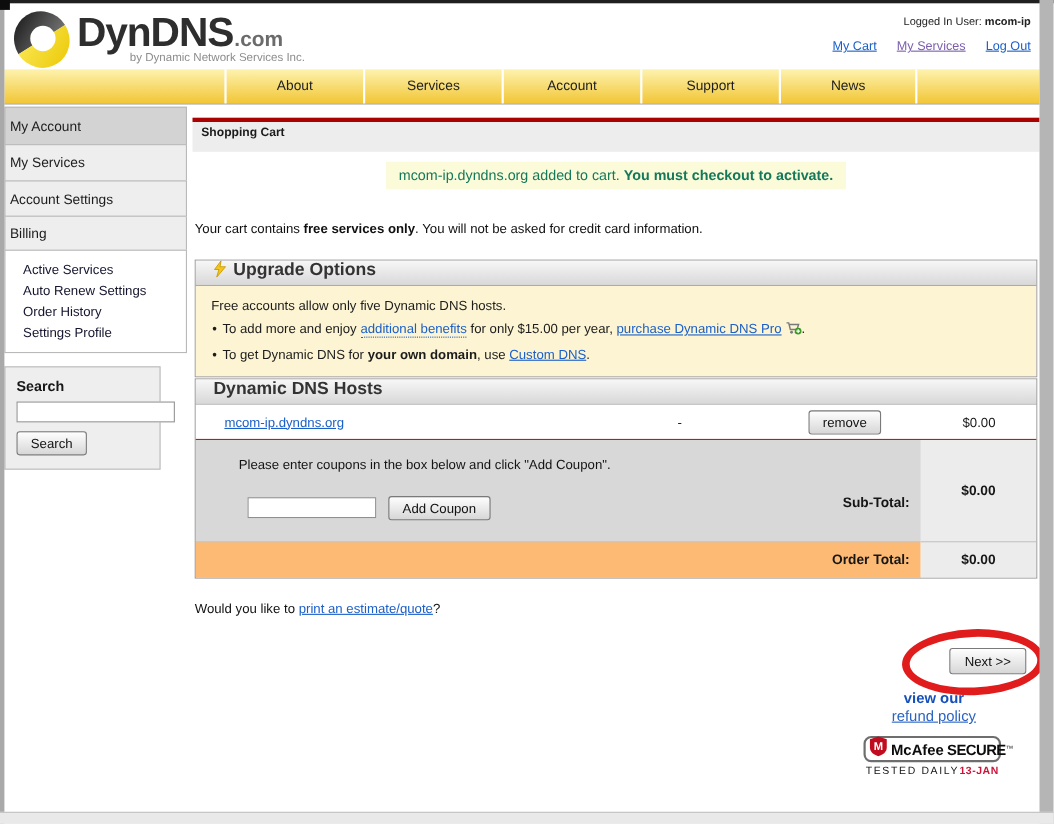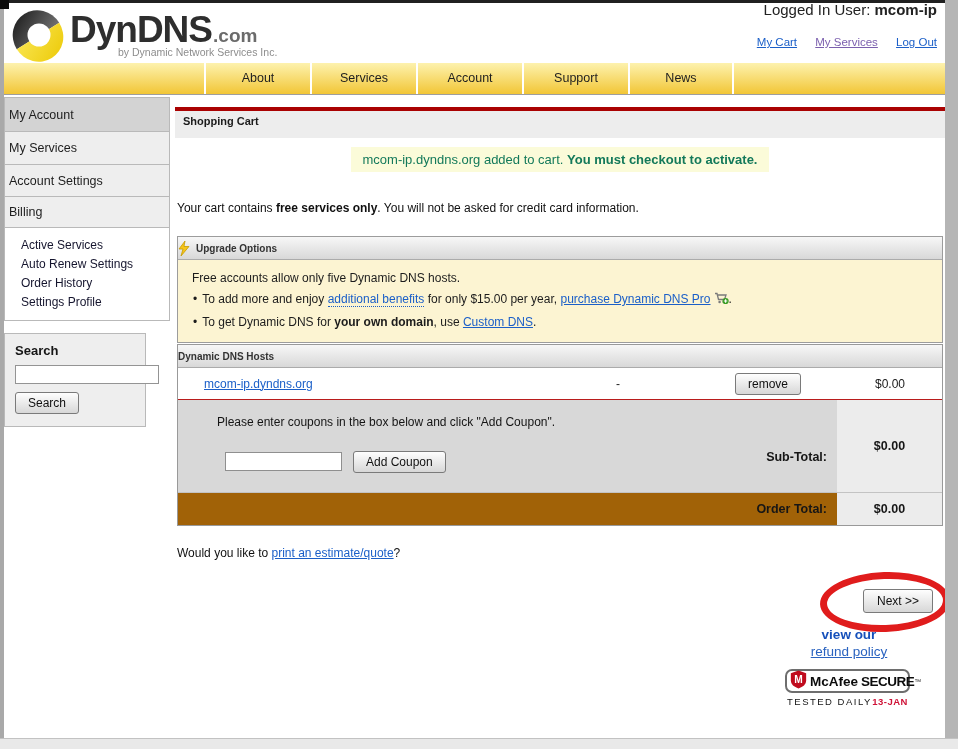--- a/index.html
+++ b/index.html
@@ -14,33 +14,33 @@
   .frame-bottom { position:absolute; left:0; bottom:0; width:958px; height:11px; background:#e9e9e9; border-top:1px solid #c2c2c2; }
   .frame-corner { position:absolute; left:0; top:0; width:9px; height:9px; background:#0d0d0d; }
 
   
   .logo { position:absolute; left:12px; top:9px; display:flex; align-items:flex-start; }
   .logo-text-wrap { margin-left:6px; }
   .logo-line { display:flex; align-items:baseline; }
   .logo-brand { font-size:37px; font-weight:bold; color:#2e2e2e; letter-spacing:-1px; }
   .logo-tld { font-size:19px; font-weight:bold; color:#6b6b6b; margin-left:1px; }
   .logo-tagline { font-size:10.5px; color:#8d8d8d; margin:-5px 0 0 48px; }
-  .user-info { position:absolute; right:21px; top:1px; font-size:15px; color:#222; }
+  .user-info { position:absolute; right:21px; top:15px; font-size:10px; color:#222; }
   .user-info b { font-weight:bold; }
   .user-links { position:absolute; right:21px; top:36px; font-size:11.5px; }
   .user-links a { margin-left:15px; text-decoration:underline; cursor:pointer; }
   .lnk-blue { color:#1b5fc8; }
   .lnk-purple { color:#7b5fae; }
 
   
   .nav { position:absolute; left:4px; top:63px; width:941px; height:32px;
          background:linear-gradient(#fdf2ae,#f2c636); display:flex;
          border-bottom:1px solid #9e9e9e; }
   .nav-spacer-l { width:200px; }
-  .nav-item { width:106px; text-align:center; line-height:30px; font-size:12.5px; color:#1e1e1e;
+  .nav-item { width:126px; text-align:center; line-height:30px; font-size:12.5px; color:#1e1e1e;
               border-left:2px solid #fff; cursor:pointer; }
   .nav-item.last { border-right:2px solid #fff; }
 
   
   .side-item { position:absolute; left:4px; width:166px; background:#eeeeee;
                border:1px solid #b9b9b9; font-size:12.5px; color:#1d1d1d;
                padding-left:4px; display:flex; align-items:center; cursor:pointer; }
   .side-current { background:#d3d3d3; }
   .side-sub { position:absolute; left:4px; top:227px; width:166px; background:#fff;
               border:1px solid #b9b9b9; padding:7px 0 9px; }
@@ -59,21 +59,21 @@
   .red-bar  { position:absolute; left:175px; top:107px; width:770px; height:4px; background:#aa0202; }
   .title-bar{ position:absolute; left:175px; top:111px; width:770px; height:27px; background:#ededed; }
   .title-bar h1 { font-size:11px; font-weight:bold; color:#1b1b1b; padding:4px 0 0 8px; }
   .notice-wrap { position:absolute; left:175px; top:147px; width:770px; text-align:center; }
   .notice { display:inline-block; background:#fbfbd9; color:#13795a; font-size:13px; padding:5px 12px; }
   .notice b { font-weight:bold; }
   .cart-info { position:absolute; left:177px; top:201px; font-size:12px; color:#101010; }
 
   .upgrade-box { position:absolute; left:177px; top:236px; width:766px; border:1px solid #9c9c9c; }
   .box-header { height:23px; background:linear-gradient(#f7f7f7,#d8d8d8); border-bottom:1px solid #ababab;
-                display:flex; align-items:center; padding-left:0; font-size:10px; font-weight:bold; color:#333; }
+                display:flex; padding-left:16px; font-size:16px; font-weight:bold; color:#333; }
   .bolt { margin-right:6px; display:inline-flex; }
   .upgrade-body { background:#fcf4d2; padding:8px 14px 9px; font-size:12px; color:#1c1c1c; line-height:21px; }
   .bullet::before { content:"•"; margin:0 5px 0 1px; }
   a.link { color:#1b5fc8; text-decoration:underline; cursor:pointer; }
   a.dotted { color:#1b5fc8; text-decoration:none; border-bottom:1px dotted #1b5fc8; cursor:pointer; }
   .cart-ico { display:inline-block; vertical-align:-2px; margin-left:3px; }
 
   .hosts-box { position:absolute; left:177px; top:344px; width:766px; border:1px solid #999; }
   .host-row { height:31px; background:#fff; display:flex; align-items:center; font-size:12px; }
   .hr-c1 { width:360px; padding-left:26px; }
@@ -83,21 +83,21 @@
   .coupon-section { display:flex; border-top:1px solid #b91c1c; }
   .coupon-left { width:659px; background:#d8d8d8; height:92px; position:relative; }
   .coupon-instr { position:absolute; left:39px; top:15px; font-size:12px; color:#141414; }
   .coupon-input { position:absolute; left:47px; top:52px; width:117px; height:19px;
                   border:1px solid #8f8f8f; font-size:12px; padding:0 3px; }
   .coupon-btn { position:absolute; left:175px; top:51px; }
   .subtotal-label { position:absolute; right:10px; top:50px; font-size:12.5px; font-weight:bold; color:#161616; }
   .money-col { width:105px; background:#ececec; display:flex; align-items:center; justify-content:center;
                font-size:12.5px; font-weight:bold; color:#161616; }
   .total-row { display:flex; height:33px; }
-  .total-left { width:659px; background:#a16207; border-top:1px solid #c3c3c3; text-align:right;
+  .total-left { width:659px; background:#fdba74; border-top:1px solid #c3c3c3; text-align:right;
                 font-size:12.5px; font-weight:bold; color:#161616; line-height:32px; padding-right:10px; }
   .total-money { border-top:1px solid #c3c3c3; }
 
   .estimate { position:absolute; left:177px; top:546px; font-size:12px; color:#111; }
   .next-btn { position:absolute; left:863px; top:589px; padding:4px 13px; }
   .red-ellipse { position:absolute; left:820px; top:572px; width:130px; height:60px;
                  border:7px solid #e01c1c; border-radius:50%; transform:rotate(-2deg); pointer-events:none; }
   .refund-wrap { position:absolute; left:783px; top:627px; width:132px; text-align:center; }
   .view-our { font-size:13.5px; font-weight:bold; color:#1550bb; }
   .refund-link { font-size:13.5px; color:#2a63c0; text-decoration:underline; cursor:pointer; }

